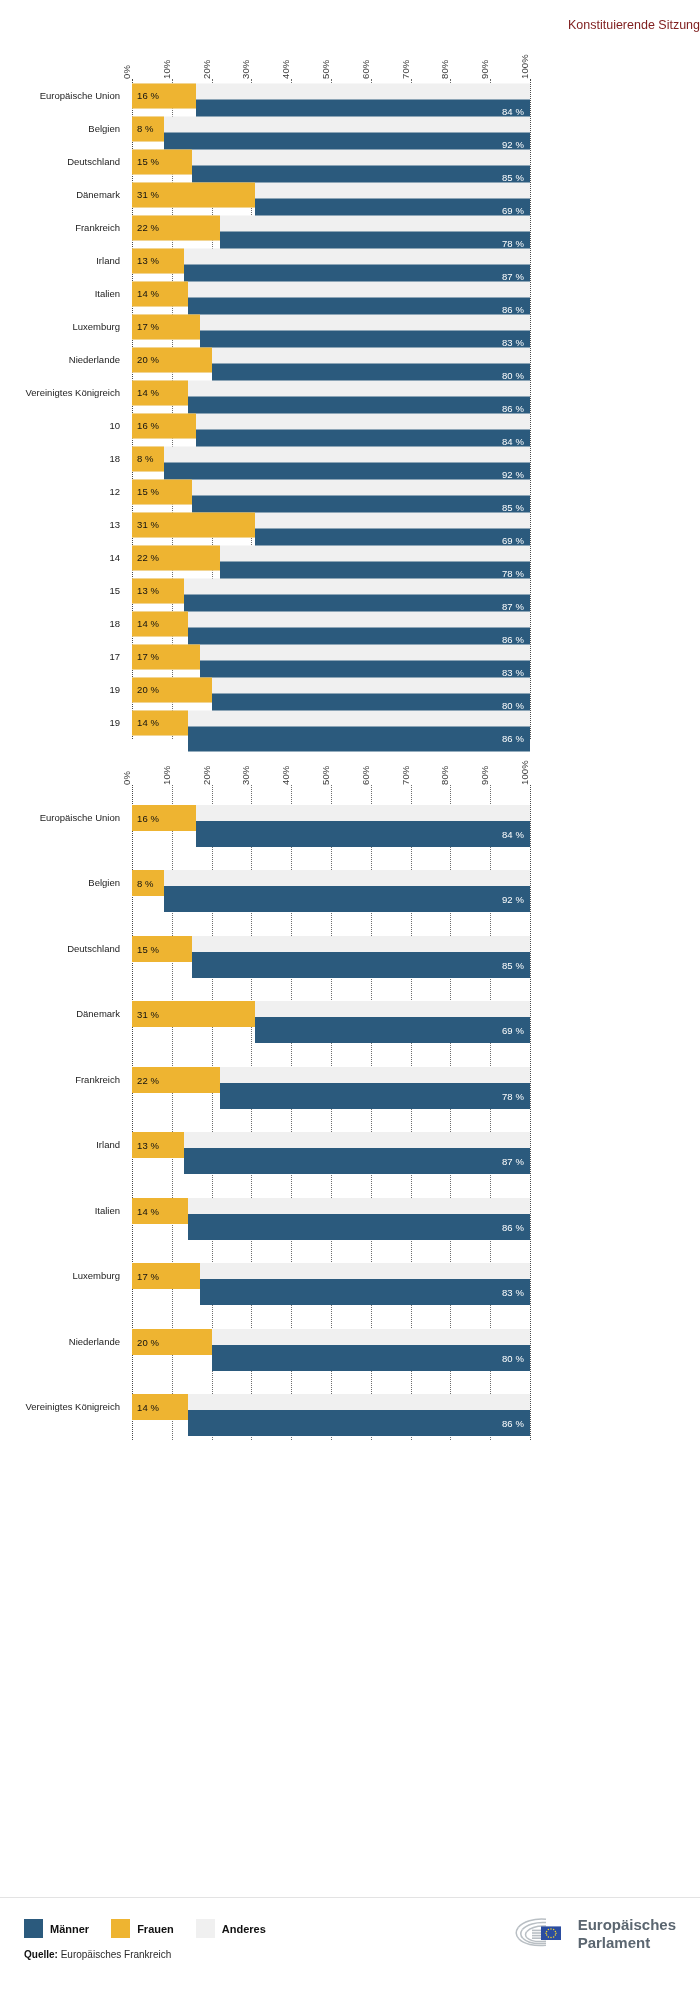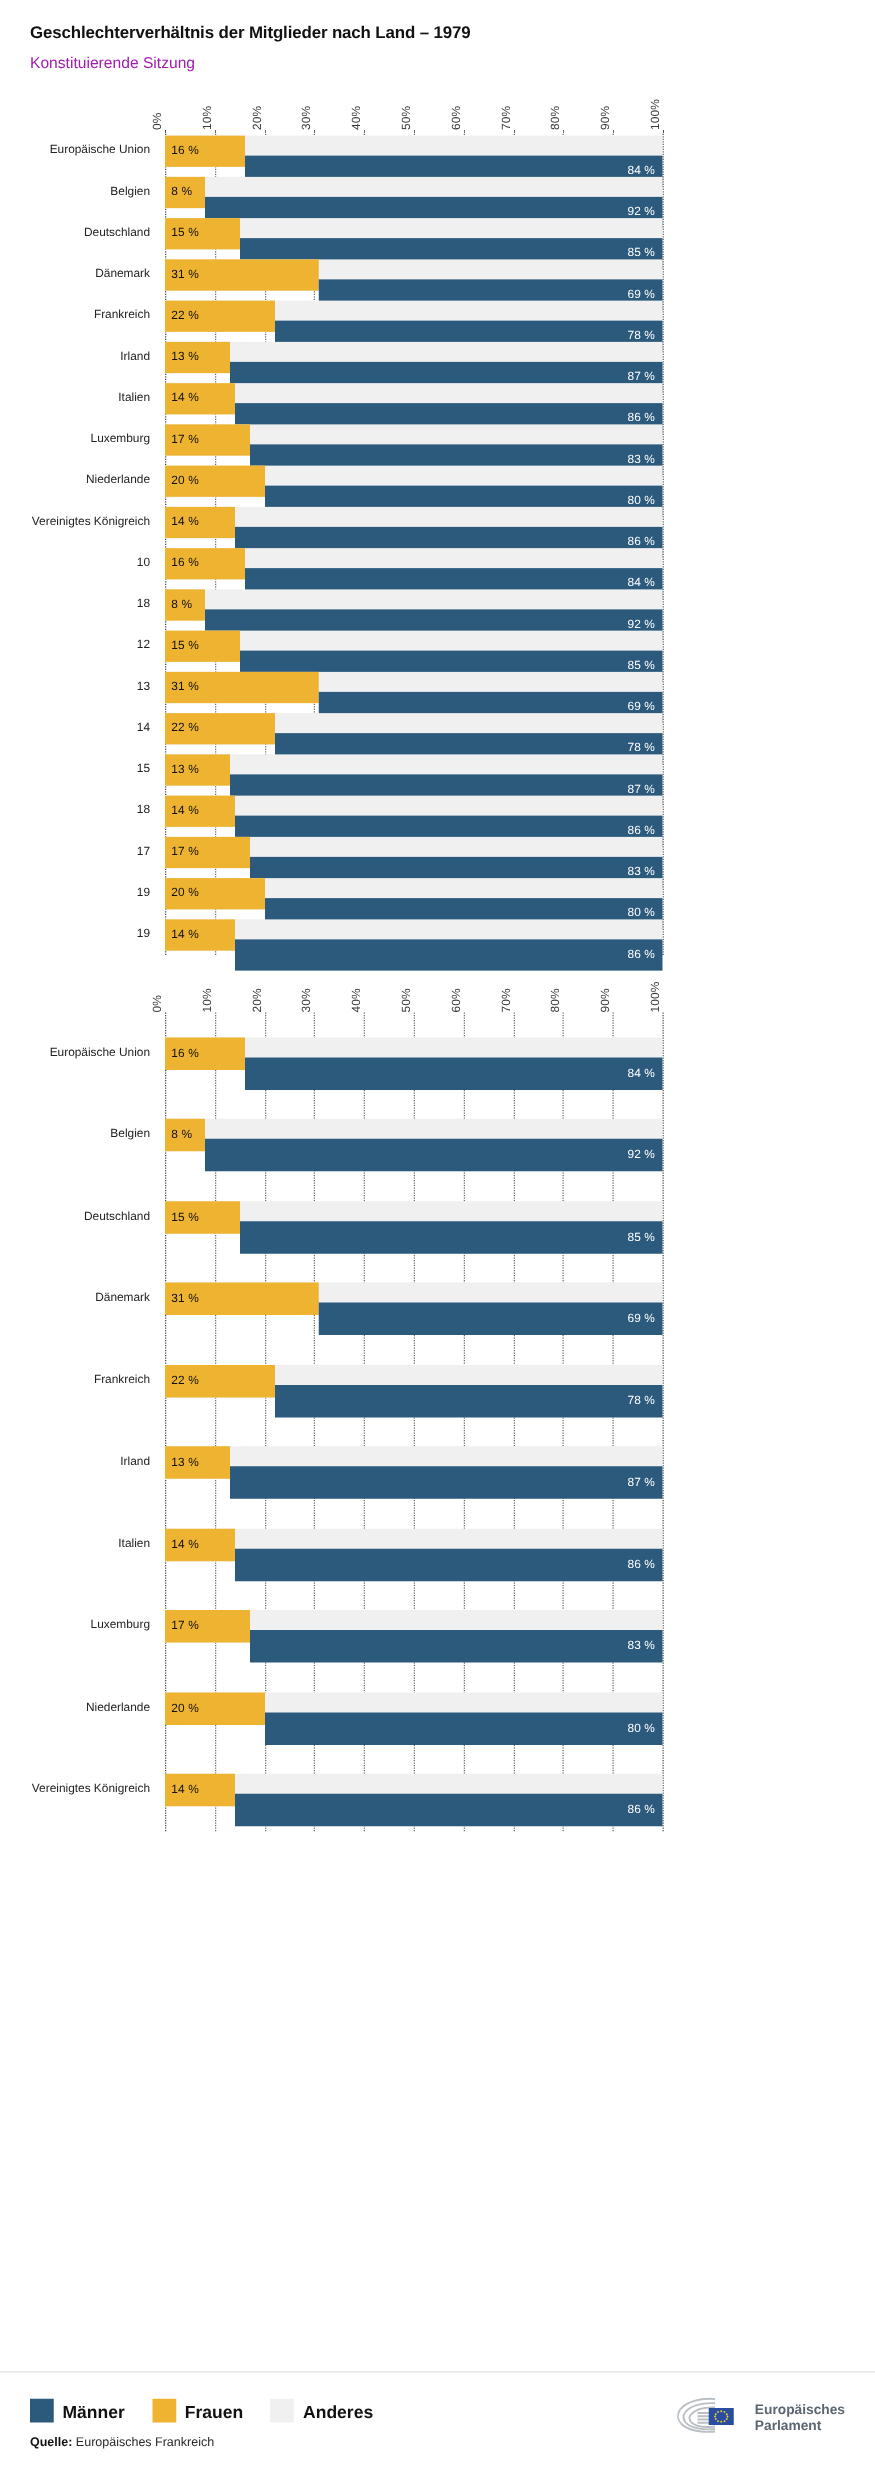--- a/index.html
+++ b/index.html
@@ -13,22 +13,22 @@
     overflow:hidden;
   }
 
   
   .header { padding:18px 0 0 24px; }
   .chart-title {
     font-size:13.5px; font-weight:bold; letter-spacing:-0.1px;
     color:#111; margin:0 0 9px 0; line-height:1.2;
   }
   .chart-subtitle {
-    font-size:12.5px; font-weight:normal; color:#a21caf;
-    margin:0; line-height:1.2;
+    font-size:12.5px; font-weight:normal; color:#7f1d1d;
+    margin:0; line-height:1.2;text-align:right;
   }
 
   
   .chart-block { position:relative; }
 
   .axis-row {
     position:relative;
     height:46px;
     margin-left:132px;
     margin-right:170px;
@@ -116,49 +116,48 @@
   .legend {
     position:absolute;
     left:24px; top:22px;
     display:flex; align-items:center;
   }
   .legend-item { display:flex; align-items:center; margin-right:22px; }
   .legend-swatch {
     width:19px; height:19px; margin-right:7px; display:block;
   }
   .legend-label {
-    font-size:14px; font-weight:bold; color:#111; white-space:nowrap;
+    font-size:11px; font-weight:bold; color:#111; white-space:nowrap;
   }
   .source {
     position:absolute; left:24px; top:52px;
     font-size:10px; color:#2b2b2b; white-space:nowrap;
   }
   .source b { font-weight:bold; color:#111; }
 
   .ep-logo {
     position:absolute;
     right:24px; top:18px;
     display:flex; align-items:center;
   }
   .ep-logo-text {
     margin-left:2px;
-    font-size:11px; font-weight:bold; line-height:1.18;
+    font-size:15px; font-weight:bold; line-height:1.18;
     color:#5b6670; white-space:nowrap;
   }
 
   .hr-top {
     position:absolute; left:0; right:0; top:0;
     border-top:1px solid #e3e3e3;
   }
 </style>
 </head>
 <body>
 
 <div class="header">
-  <div class="chart-title">Geschlechterverhältnis der Mitglieder nach Land – 1979</div>
   <div class="chart-subtitle">Konstituierende Sitzung</div>
 </div>
 
 <div class="chart-block" id="chart1">
   <div class="axis-row">
       <span class="axis-tick-label" style="left: 0%;">0%</span>
       <span class="axis-tick-label" style="left: 10%;">10%</span>
       <span class="axis-tick-label" style="left: 20%;">20%</span>
       <span class="axis-tick-label" style="left: 30%;">30%</span>
       <span class="axis-tick-label" style="left: 40%;">40%</span>

